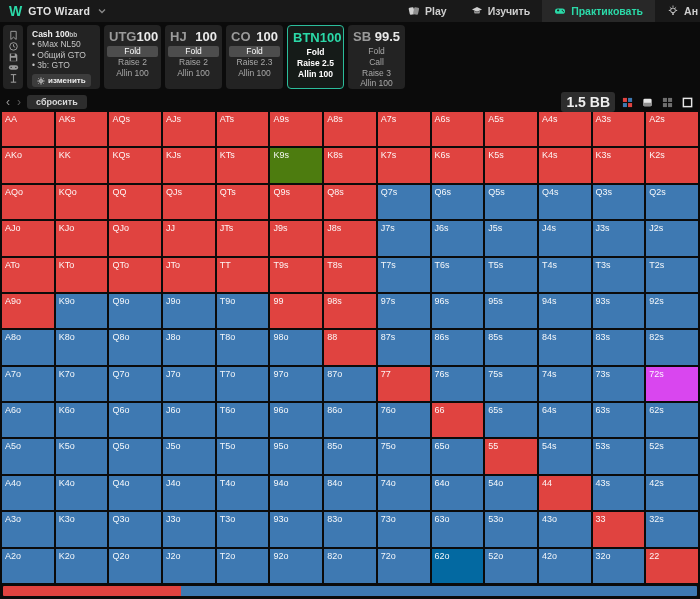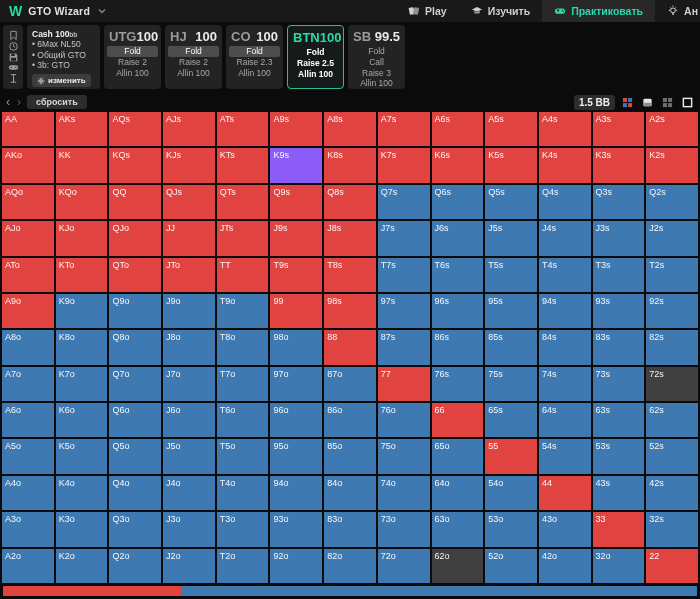--- a/index.html
+++ b/index.html
@@ -45,21 +45,21 @@
   .action.selected { background:#4d4d4d; color:#ffffff; }
   .pos-panel.active .action { color:#ffffff; font-weight:700; }
 
   
   .toolbar { height:20px; display:flex; align-items:center; gap:5px; padding:0 5px; background:#0b0b0b; }
   .arrow { color:#9a9a9a; font-size:12px; line-height:1; cursor:pointer; padding:0 1px; }
   .arrow.dim { color:#5a5a5a; }
   .reset-btn { background:#2d2d2d; color:#d8d8d8; font-size:9px; font-weight:700;
                padding:2px 9px; border-radius:3px; cursor:pointer; }
   .tb-spacer { flex:1; }
-  .bb-btn { background:#2d2d2d; color:#efefef; font-size:10px; font-weight:700;
+  .bb-btn { background:#2d2d2d; color:#efefef; font-size:14px; font-weight:700;
             padding:2px 5px; border-radius:3px; cursor:pointer; white-space:nowrap; }
   .view-btn { width:15px; height:15px; display:flex; align-items:center; justify-content:center;
               border-radius:3px; cursor:pointer; }
   .view-btn svg { width:11px; height:11px; }
 
   
   .hand-grid { height:471px; margin:0 2px; display:grid;
                grid-template-columns:repeat(13,1fr); grid-template-rows:repeat(13,1fr);
                gap:2px; background:#0b0b0b; }
   .cell { font-size:9px; color:rgba(255,255,255,.95); padding:2px 0 0 3px; cursor:pointer; }
@@ -282,21 +282,21 @@
     <div class="cell" style="background: rgb(224, 67, 64);">A6s</div>
     <div class="cell" style="background: rgb(224, 67, 64);">A5s</div>
     <div class="cell" style="background: rgb(224, 67, 64);">A4s</div>
     <div class="cell" style="background: rgb(224, 67, 64);">A3s</div>
     <div class="cell" style="background: rgb(224, 67, 64);">A2s</div>
     <div class="cell" style="background: rgb(224, 67, 64);">AKo</div>
     <div class="cell" style="background: rgb(224, 67, 64);">KK</div>
     <div class="cell" style="background: rgb(224, 67, 64);">KQs</div>
     <div class="cell" style="background: rgb(224, 67, 64);">KJs</div>
     <div class="cell" style="background: rgb(224, 67, 64);">KTs</div>
-    <div class="cell" style="background: #8b5cf6;">K9s</div>
+    <div class="cell" style="background: #4d7c0f;">K9s</div>
     <div class="cell" style="background: rgb(224, 67, 64);">K8s</div>
     <div class="cell" style="background: rgb(224, 67, 64);">K7s</div>
     <div class="cell" style="background: rgb(224, 67, 64);">K6s</div>
     <div class="cell" style="background: rgb(224, 67, 64);">K5s</div>
     <div class="cell" style="background: rgb(224, 67, 64);">K4s</div>
     <div class="cell" style="background: rgb(224, 67, 64);">K3s</div>
     <div class="cell" style="background: rgb(224, 67, 64);">K2s</div>
     <div class="cell" style="background: rgb(224, 67, 64);">AQo</div>
     <div class="cell" style="background: rgb(224, 67, 64);">KQo</div>
     <div class="cell" style="background: rgb(224, 67, 64);">QQ</div>
@@ -367,21 +367,21 @@
     <div class="cell" style="background: rgb(62, 121, 178);">Q7o</div>
     <div class="cell" style="background: rgb(62, 121, 178);">J7o</div>
     <div class="cell" style="background: rgb(62, 121, 178);">T7o</div>
     <div class="cell" style="background: rgb(62, 121, 178);">97o</div>
     <div class="cell" style="background: rgb(62, 121, 178);">87o</div>
     <div class="cell" style="background: rgb(224, 67, 64);">77</div>
     <div class="cell" style="background: rgb(62, 121, 178);">76s</div>
     <div class="cell" style="background: rgb(62, 121, 178);">75s</div>
     <div class="cell" style="background: rgb(62, 121, 178);">74s</div>
     <div class="cell" style="background: rgb(62, 121, 178);">73s</div>
-    <div class="cell" style="background: #404040;">72s</div>
+    <div class="cell" style="background: #d946ef;">72s</div>
     <div class="cell" style="background: rgb(62, 121, 178);">A6o</div>
     <div class="cell" style="background: rgb(62, 121, 178);">K6o</div>
     <div class="cell" style="background: rgb(62, 121, 178);">Q6o</div>
     <div class="cell" style="background: rgb(62, 121, 178);">J6o</div>
     <div class="cell" style="background: rgb(62, 121, 178);">T6o</div>
     <div class="cell" style="background: rgb(62, 121, 178);">96o</div>
     <div class="cell" style="background: rgb(62, 121, 178);">86o</div>
     <div class="cell" style="background: rgb(62, 121, 178);">76o</div>
     <div class="cell" style="background: rgb(224, 67, 64);">66</div>
     <div class="cell" style="background: rgb(62, 121, 178);">65s</div>
@@ -428,21 +428,21 @@
     <div class="cell" style="background: rgb(224, 67, 64);">33</div>
     <div class="cell" style="background: rgb(62, 121, 178);">32s</div>
     <div class="cell" style="background: rgb(62, 121, 178);">A2o</div>
     <div class="cell" style="background: rgb(62, 121, 178);">K2o</div>
     <div class="cell" style="background: rgb(62, 121, 178);">Q2o</div>
     <div class="cell" style="background: rgb(62, 121, 178);">J2o</div>
     <div class="cell" style="background: rgb(62, 121, 178);">T2o</div>
     <div class="cell" style="background: rgb(62, 121, 178);">92o</div>
     <div class="cell" style="background: rgb(62, 121, 178);">82o</div>
     <div class="cell" style="background: rgb(62, 121, 178);">72o</div>
-    <div class="cell" style="background: #404040;">62o</div>
+    <div class="cell" style="background: #0369a1;">62o</div>
     <div class="cell" style="background: rgb(62, 121, 178);">52o</div>
     <div class="cell" style="background: rgb(62, 121, 178);">42o</div>
     <div class="cell" style="background: rgb(62, 121, 178);">32o</div>
     <div class="cell" style="background: rgb(224, 67, 64);">22</div>
   </div>
 
 <div class="strategy-bar" id="strategy-bar">
     <div class="seg" style="width: 25.7%; background: rgb(224, 67, 64);"></div>
     <div class="seg" style="width: 74.3%; background: rgb(62, 121, 178);"></div>
   </div>

